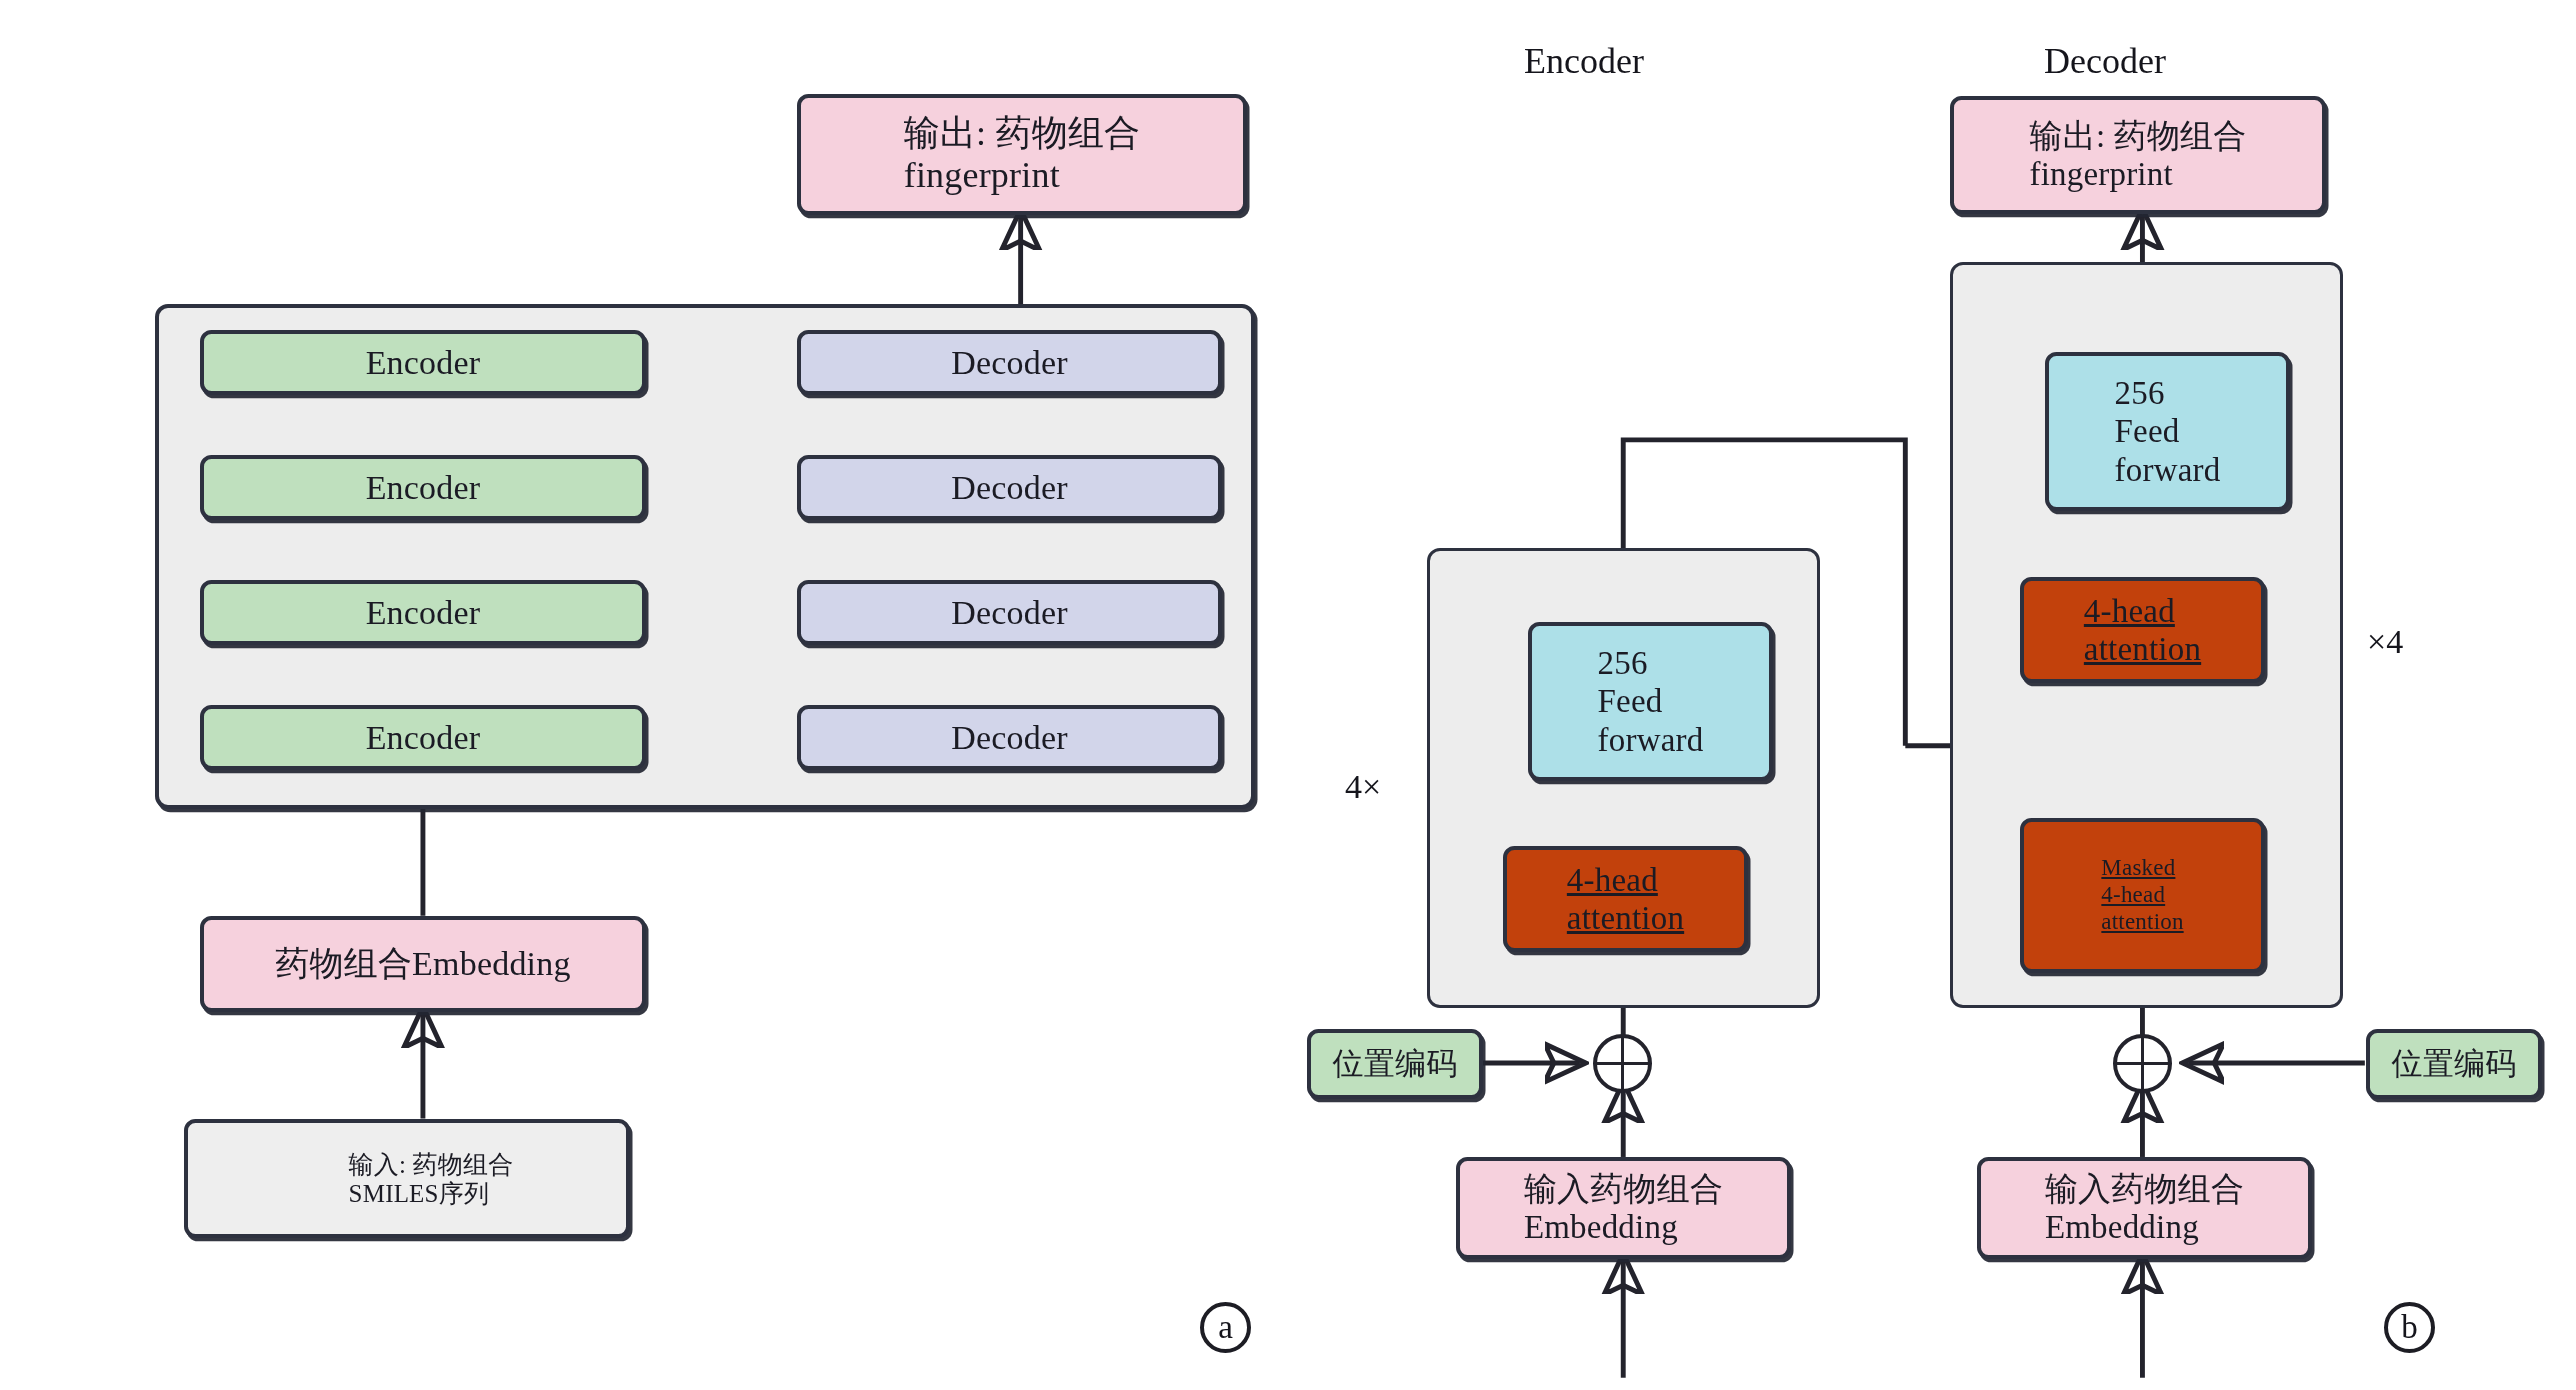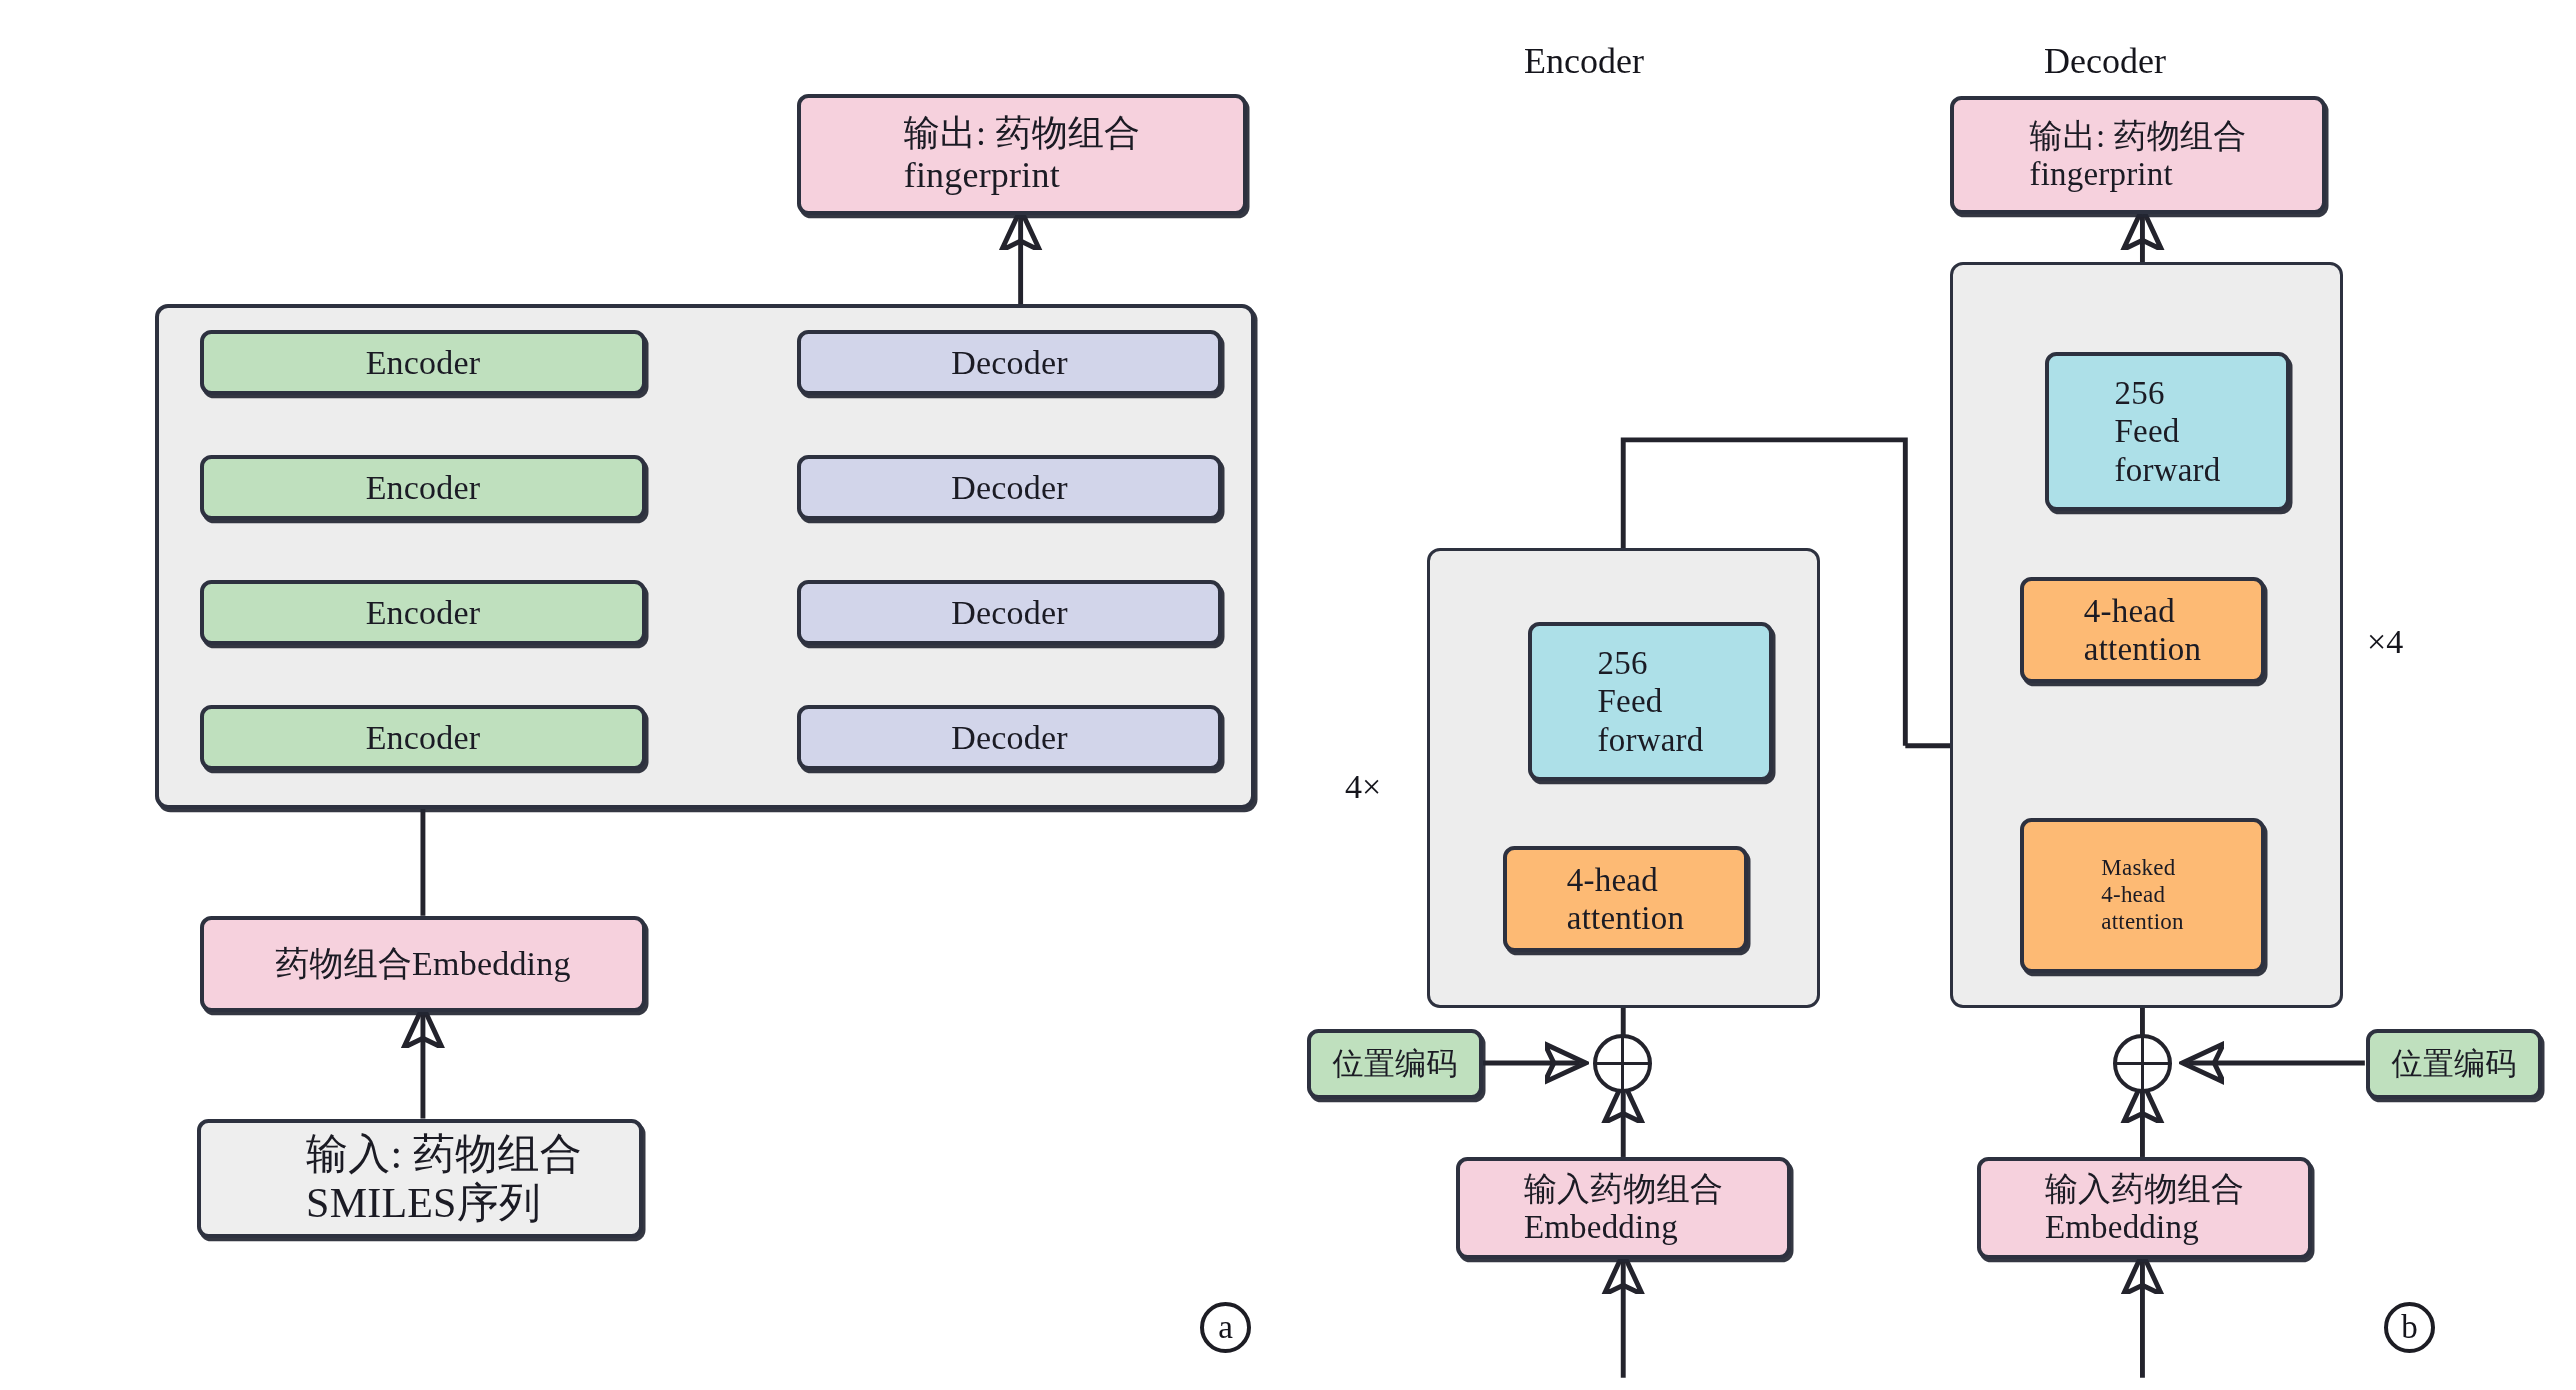--- a/index.html
+++ b/index.html
@@ -25,21 +25,21 @@
     text-align:left;
     line-height:1.16;
     letter-spacing:0.2px;
     box-shadow:2.5px 3.3px 0 0 rgba(35,38,50,.92);
     white-space:pre-line;
   }
   .node.green   {background:#bfe0be;}
   .node.purple  {background:#d2d5ea;}
   .node.pink    {background:#f6d1dd;}
   .node.grey    {background:#eeeeee;}
-  .node.orange  {background:#fdba74;}
+  .node.orange  {background:#c2410c;text-decoration:underline;}
   .node.cyan    {background:#ade0e8;margin-left:25px;}
 
   .group{
     position:absolute;
     box-sizing:border-box;
     background:#ededed;
     border:4.1px solid #2d313f;
     border-radius:13px;
     box-shadow:2.5px 3.3px 0 0 rgba(35,38,50,.92);
   }
@@ -161,21 +161,21 @@
   <div class="node green" style="left:200px;top:580px;width:446px;height:65px;font-size:34px;">Encoder</div>
   <div class="node green" style="left:200px;top:705px;width:446px;height:65px;font-size:34px;">Encoder</div>
 
   <div class="node purple" style="left:797px;top:330px;width:425px;height:65px;font-size:34px;">Decoder</div>
   <div class="node purple" style="left:797px;top:455px;width:425px;height:65px;font-size:34px;">Decoder</div>
   <div class="node purple" style="left:797px;top:580px;width:425px;height:65px;font-size:34px;">Decoder</div>
   <div class="node purple" style="left:797px;top:705px;width:425px;height:65px;font-size:34px;">Decoder</div>
 
   <div class="node pink" style="left:200px;top:916px;width:446px;height:96px;font-size:34px;">药物组合Embedding</div>
 
-  <div class="node grey" style="left:197px;top:1119px;width:446px;height:119px;font-size:42px;padding-left:48px;">输入: 药物组合
+  <div class="node grey" style="left:184px;top:1119px;width:446px;height:119px;font-size:25px;padding-left:48px;">输入: 药物组合
 SMILES序列</div>
 
   <div class="fig-label" style="left:1200px;top:1353px;transform:translate(0,-51px);">a</div>
 
   <div class="plain-text" style="left:1524px;top:41px;font-size:36px;">Encoder</div>
   <div class="plain-text" style="left:2044px;top:41px;font-size:36px;">Decoder</div>
 
   <div class="node pink" style="left:1950px;top:96px;width:376px;height:118px;font-size:33px;">输出: 药物组合
 fingerprint</div>
 

